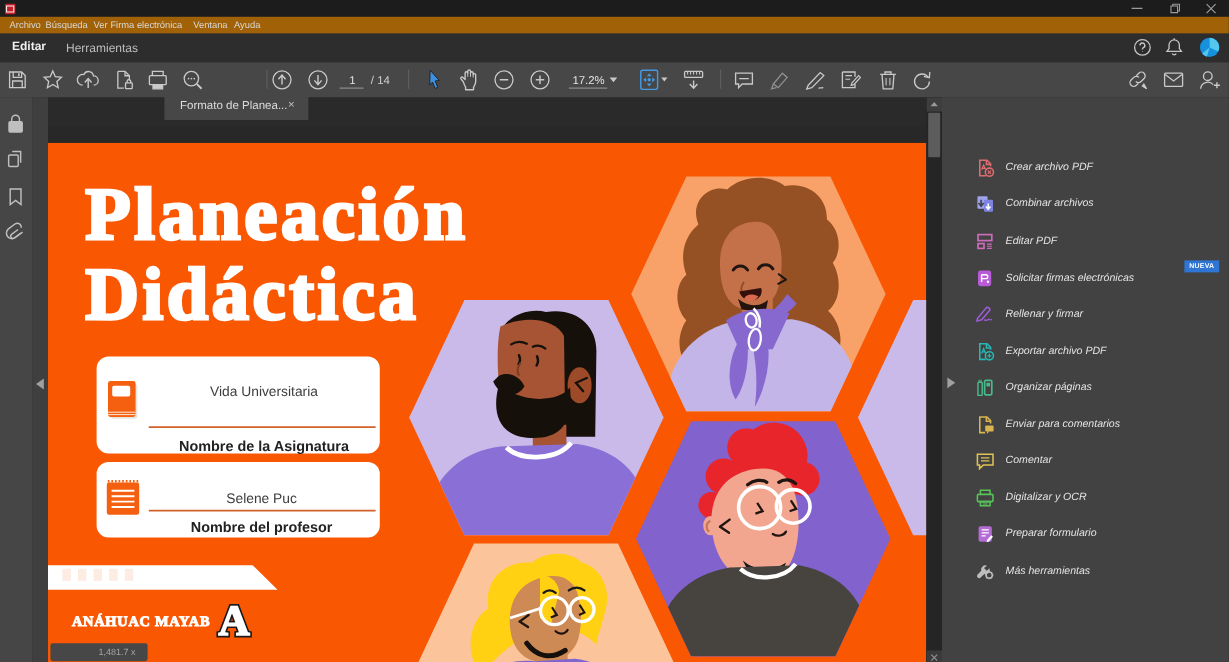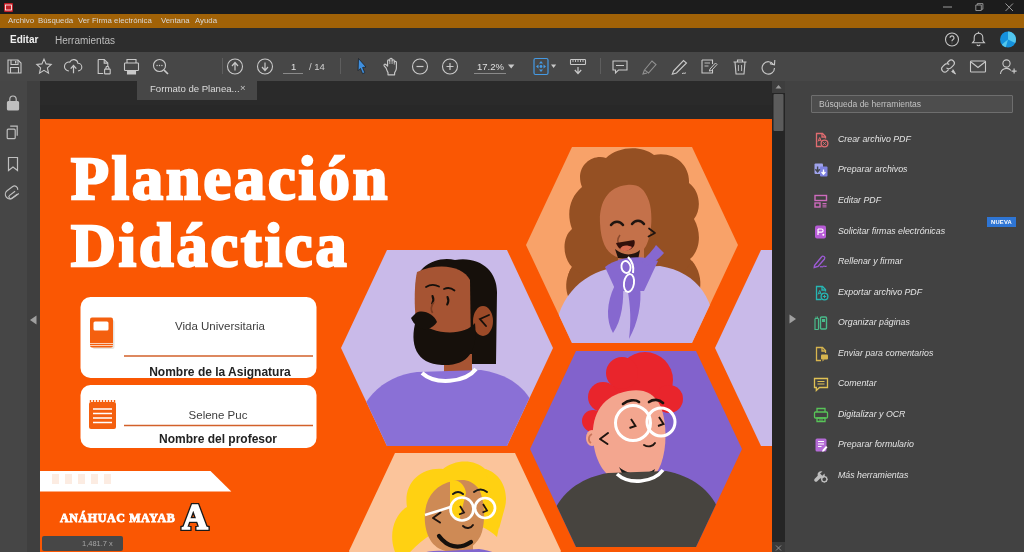--- a/index.html
+++ b/index.html
@@ -401,36 +401,35 @@
     <path d="M4 464.5 l5 5 M9 464.5 l-5 5" stroke="#909090" stroke-width="1"></path>
   </svg>
 </div>
 <svg class="abs" style="left:28px;top:314px;z-index:5" width="12" height="12" viewBox="0 0 12 12">
     <path d="M8.5 1.5 v9 L2 6 z" fill="#a0a0a0"></path>
   </svg>
 <svg class="abs" style="left:786px;top:313px;z-index:5" width="12" height="12" viewBox="0 0 12 12">
     <path d="M3.5 1.5 v9 L10 6 z" fill="#a0a0a0"></path>
   </svg>
 <div id="panel">
-  <div id="searchbox">Búsqueda de herramientas</div>
   <div id="nueva">NUEVA</div>
   <div class="pitem" style="top:51px">
       <span class="ptxt">Crear archivo PDF</span>
     <svg width="16" height="16" viewBox="0 0 16 16">
         <g fill="none" stroke="#e06c70" stroke-width="1.3">
           <path d="M12.5 6.5 v-2 L9.5 1.5 h-6 v13 h5"></path>
           <path d="M9 1.5 v3.5 h3.5"></path>
           <path d="M5 9.5 l1.7 -4 l1.7 4 M5.6 8.3 h2.2" stroke-width="1"></path>
           <circle cx="11.5" cy="11.5" r="3.4"></circle>
           <path d="M10.2 10.2 l2.6 2.6 M12.8 10.2 l-2.6 2.6" stroke-width="1"></path>
         </g>
       </svg>
     </div>
   <div class="pitem" style="top:81px">
-      <span class="ptxt">Preparar archivos</span>
+      <span class="ptxt">Combinar archivos</span>
     <svg width="16" height="16" viewBox="0 0 16 16">
         <rect x="1.5" y="1.5" width="8.5" height="10.5" rx="1" fill="#9fa3ec"></rect>
         <rect x="7" y="4.5" width="7.5" height="10" rx="1" fill="#7e82e0"></rect>
         <path d="M4.6 4.5 v5 M2.4 7.2 l2.2 2.6 l2.2 -2.6" stroke="#41454f" stroke-width="1.4" fill="none"></path>
         <path d="M10.5 7.5 v4.5 M8.6 10 l1.9 2.3 l1.9 -2.3" stroke="#fff" stroke-width="1.3" fill="none"></path>
       </svg>
     </div>
   <div class="pitem" style="top:112px">
       <span class="ptxt">Editar PDF</span>
     <svg width="16" height="16" viewBox="0 0 16 16">

